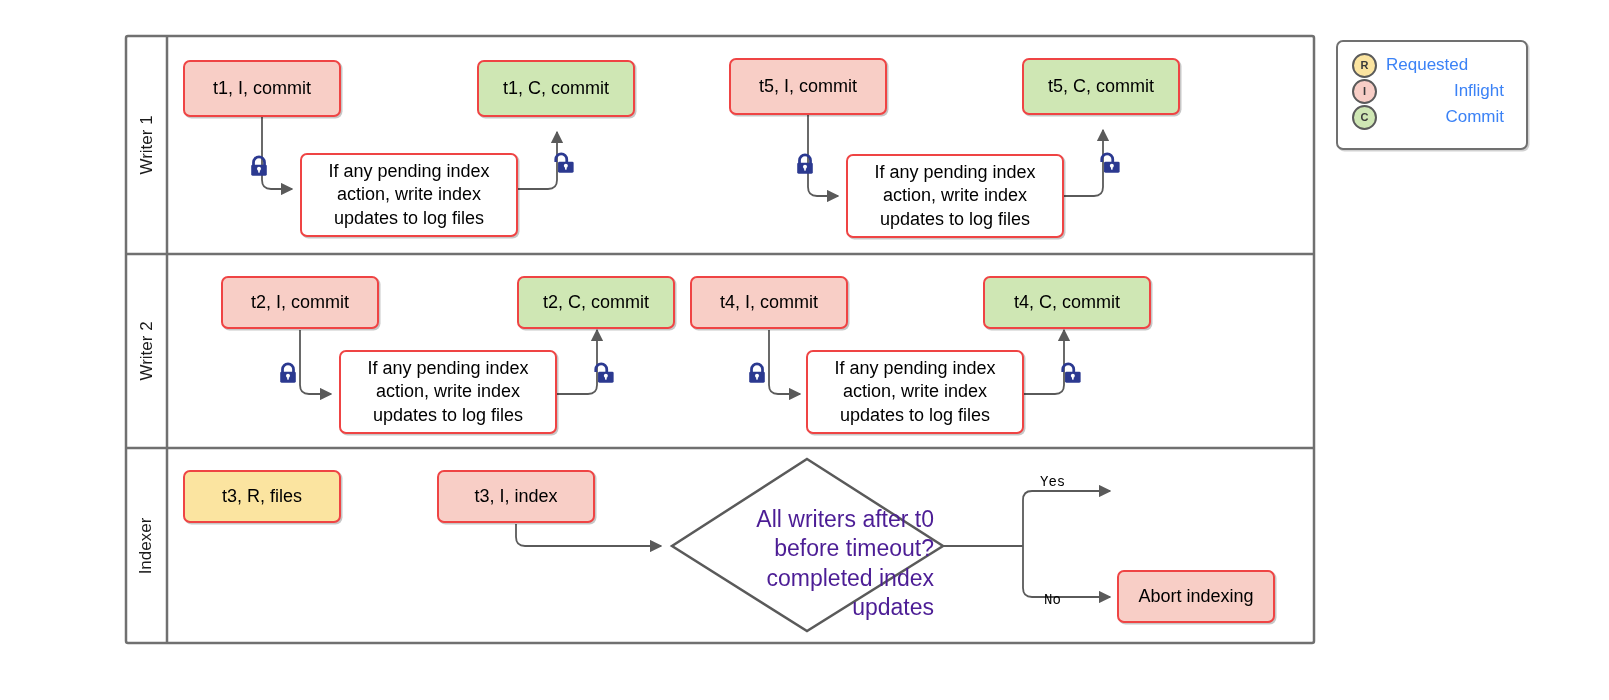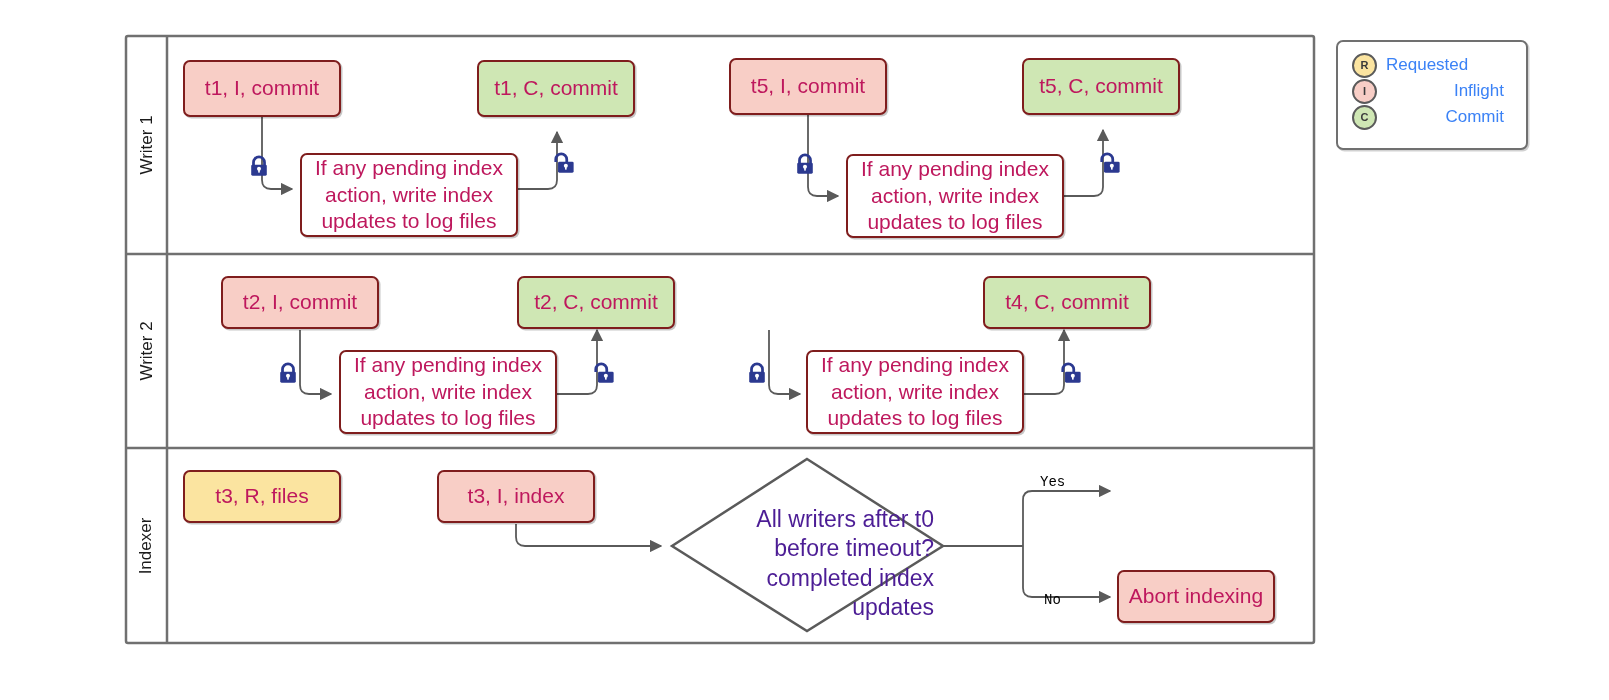--- a/index.html
+++ b/index.html
@@ -1,22 +1,22 @@
 <!DOCTYPE html>
 <html><head>
 <meta charset="utf-8">
 <style>
   html,body{margin:0;padding:0;background:#ffffff;}
   body{width:1609px;height:700px;position:relative;overflow:hidden;
        font-family:"Liberation Sans",sans-serif;color:#1a1a1a;}
   .stage{position:absolute;left:0;top:0;width:1609px;height:700px;}
   svg.layer{position:absolute;left:0;top:0;width:1609px;height:700px;overflow:visible;}
   .node{position:absolute;box-sizing:border-box;display:flex;align-items:center;
-        justify-content:center;text-align:center;border:2px solid #7f1d1d;
-        border-radius:7px;font-size:21px;line-height:1.28;color:#be185d;
+        justify-content:center;text-align:center;border:2px solid #ef4444;
+        border-radius:7px;font-size:18px;line-height:1.28;color:#000000;
         box-shadow:1.5px 1.5px 0 rgba(0,0,0,.22);}
   .n-red{background:#f8cec6;}
   .n-green{background:#cfe7b4;}
   .n-yellow{background:#fbe4a0;}
   .n-white{background:#ffffff;}
   .lane-label{position:absolute;display:flex;align-items:center;justify-content:center;
               font-size:17px;color:#1b1b1b;}
   .lane-label span{transform:rotate(-90deg);white-space:nowrap;}
   .legend{position:absolute;box-sizing:border-box;border:2px solid #707070;
           border-radius:7px;background:#fff;box-shadow:1.5px 1.5px 0 rgba(0,0,0,.18);
@@ -101,20 +101,21 @@
   <div class="node n-green" style="left:477px;top:60px;width:158px;height:57px;">t1, C, commit</div>
 
   <div class="node n-red" style="left:729px;top:58px;width:158px;height:57px;">t5, I, commit</div>
   <div class="node n-white" style="left:846px;top:154px;width:218px;height:84px;padding:0 10px;">If any pending index action, write index updates to log files</div>
   <div class="node n-green" style="left:1022px;top:58px;width:158px;height:57px;">t5, C, commit</div>
 
   <div class="node n-red" style="left:221px;top:276px;width:158px;height:53px;">t2, I, commit</div>
   <div class="node n-white" style="left:339px;top:350px;width:218px;height:84px;padding:0 10px;">If any pending index action, write index updates to log files</div>
   <div class="node n-green" style="left:517px;top:276px;width:158px;height:53px;">t2, C, commit</div>
 
+  <div class="node n-red" style="left:690px;top:276px;width:158px;height:53px;">t4, I, commit</div>
   <div class="node n-white" style="left:806px;top:350px;width:218px;height:84px;padding:0 10px;">If any pending index action, write index updates to log files</div>
   <div class="node n-green" style="left:983px;top:276px;width:168px;height:53px;">t4, C, commit</div>
 
   <div class="node n-yellow" style="left:183px;top:470px;width:158px;height:53px;">t3, R, files</div>
   <div class="node n-red" style="left:437px;top:470px;width:158px;height:53px;">t3, I, index</div>
 
   <div class="diamond-text" style="left:680px;top:505px;width:254px;">
     <div>All writers after t0</div>
     <div>before timeout?</div>
     <div>completed index updates</div>

